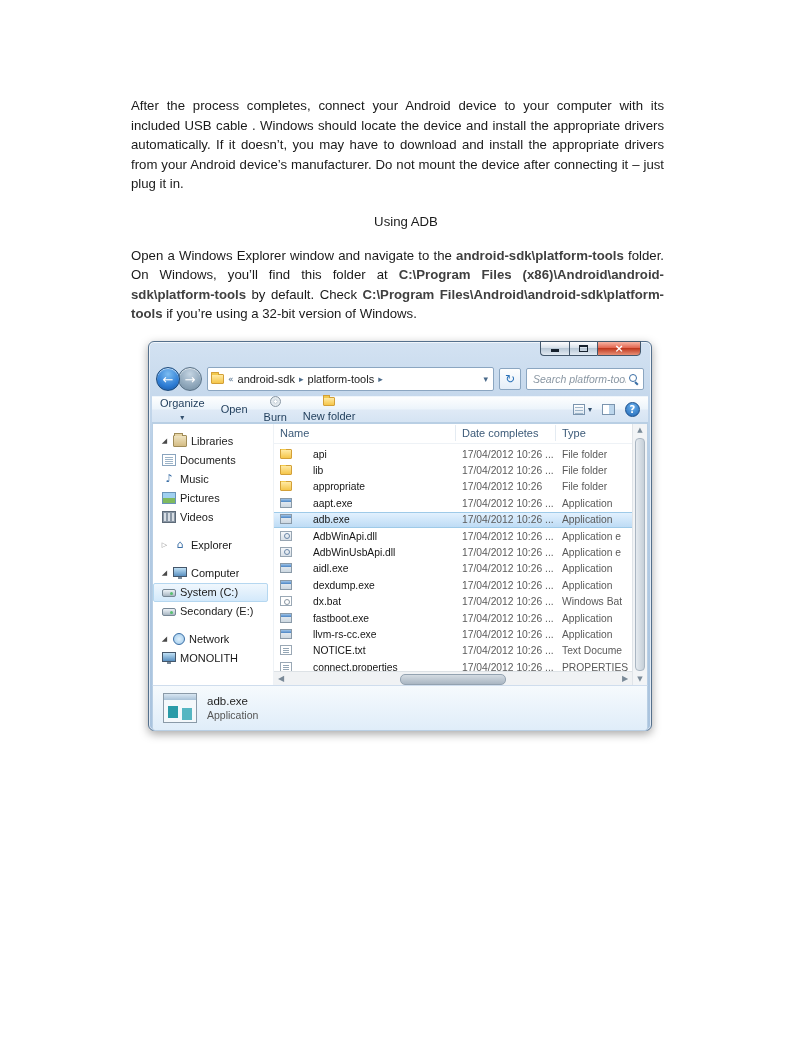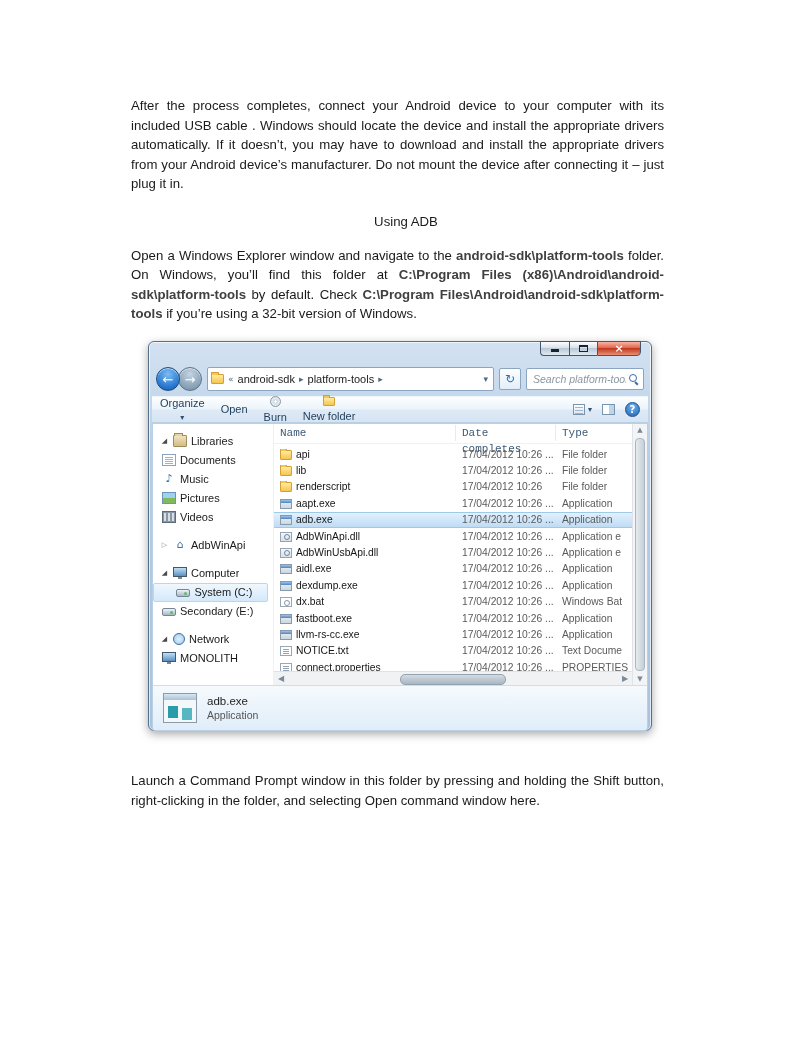--- a/index.html
+++ b/index.html
@@ -88,21 +88,21 @@
       color:#fff;font-size:10px;font-weight:bold;display:flex;align-items:center;justify-content:center;
       border:1px solid #1a4f8c;box-sizing:border-box;}
 
   .main{display:flex;height:262px;background:#fff;border:1px solid #b9cfe4;border-bottom:none;box-sizing:border-box;}
   .side{width:120px;flex:0 0 auto;padding-top:8px;font-size:11px;color:#1a1a1a;overflow:hidden;}
   .sitem{display:flex;align-items:center;gap:4px;height:17px;padding-left:6px;margin-right:5px;
          border:1px solid transparent;border-radius:2px;white-space:nowrap;}
   .sitem.lvl1{padding-left:8px;}
   .sitem.group{margin-top:9px;}
   .sitem.first{margin-top:0;}
-  .sitem.sel{background:linear-gradient(#f0f7fd,#d3e9fb);border-color:#b5d7f0;justify-content:center;}
+  .sitem.sel{background:linear-gradient(#f0f7fd,#d3e9fb);border-color:#b5d7f0;}
   .exp{width:9px;font-size:7px;color:#8a8a8a;text-align:center;flex:0 0 auto;}
   .exp.open{color:#4a4a4a;}
   .si{width:14px;height:12px;flex:0 0 auto;position:relative;box-sizing:border-box;}
   .sglyph{font-size:11px;line-height:12px;text-align:center;color:#3a6ea5;}
   .si.lib{background:linear-gradient(#efe3c0,#d4bc84);border:1px solid #a08c58;border-radius:1px;}
   .si.lib::before{content:"";position:absolute;top:-3px;left:0;right:3px;height:2px;
       background:#e6d4a4;border:1px solid #a08c58;border-bottom:none;}
   .si.doclib{background:#fff;border:1px solid #8aa4be;}
   .si.doclib::before{content:"";position:absolute;left:2px;right:2px;top:2px;height:1px;
       background:#9db4c8;box-shadow:0 2px 0 #9db4c8,0 4px 0 #9db4c8,0 6px 0 #9db4c8;}
@@ -118,31 +118,31 @@
       background:#58c070;}
   .si.net{border-radius:50%;width:12px;height:12px;border:1px solid #3a6ea5;
       background:
         linear-gradient(to right,transparent 46%,#6aa0d0 46%,#6aa0d0 54%,transparent 54%),
         linear-gradient(to bottom,transparent 46%,#6aa0d0 46%,#6aa0d0 54%,transparent 54%),
         radial-gradient(circle,#dff0fc,#9cc8ea);}
   .slabel{overflow:hidden;text-overflow:ellipsis;}
 
   .filepane{flex:1;display:flex;flex-direction:column;min-width:0;border-left:1px solid #eef2f6;}
   .cols{display:flex;height:20px;box-sizing:border-box;font-size:11px;color:#3c5a78;
-        border-bottom:1px solid #eef2f6;align-items:center;font-family:Liberation Mono, monospace;}
+        border-bottom:1px solid #eef2f6;align-items:center;}
   .col{box-sizing:border-box;padding:0 6px;border-right:1px solid #e4ebf2;height:16px;line-height:16px;}
   .col.cname{width:182px;}
   .col.cdate{width:100px;}
   .col.ctype{flex:1;border-right:none;}
   .rows{flex:1;overflow:hidden;padding-top:2px;}
   .row{display:flex;height:16.4px;align-items:center;font-size:10.3px;box-sizing:border-box;
        border:1px solid transparent;border-left:none;border-right:none;}
   .row.sel{background:linear-gradient(#e2f1fe,#bedcf5);border-top:1px solid #9ecae8;border-bottom:1px solid #9ecae8;}
   .cell{box-sizing:border-box;padding:0 6px;white-space:nowrap;overflow:hidden;}
-  .cell.cname{width:182px;display:flex;align-items:flex-end;gap:4px;color:#151515;}
+  .cell.cname{width:182px;display:flex;align-items:flex-start;gap:21px;color:#151515;}
   .cell.cdate{width:100px;color:#5a5a5a;}
   .cell.ctype{flex:1;color:#5a5a5a;}
   .fic{width:12px;height:10px;position:relative;flex:0 0 auto;box-sizing:border-box;}
   .fic.folder{background:linear-gradient(#ffeaa4,#f5c64a);border:1px solid #d3a038;border-radius:1px;}
   .fic.folder::before{content:"";position:absolute;top:-3px;left:-1px;width:5px;height:2px;
       background:#f2c94c;border:1px solid #d3a038;border-bottom:none;border-radius:1px 1px 0 0;}
   .fic.app{background:linear-gradient(#eef3f8,#ccd7e0);border:1px solid #8a9aa8;}
   .fic.app::before{content:"";position:absolute;top:0;left:0;right:0;height:3px;
       background:linear-gradient(#9fc4e8,#4a84c4);}
   .fic.dll{background:linear-gradient(#f4f7fa,#d8e0e8);border:1px solid #97a5b2;}
@@ -274,21 +274,21 @@
             <span class="si pics"></span>
             <span class="slabel">Pictures</span>
           </div>
           <div class="sitem lvl1">
             <span class="si vids"></span>
             <span class="slabel">Videos</span>
           </div>
           <div class="sitem group">
             <span class="exp glyph">▷</span>
             <span class="si sglyph glyph">⌂</span>
-            <span class="slabel">AdbWinApi</span>
+            <span class="slabel">Explorer</span>
           </div>
           <div class="sitem group">
             <span class="exp open glyph">◢</span>
             <span class="si monitor"></span>
             <span class="slabel">Computer</span>
           </div>
           <div class="sitem lvl1 sel">
             <span class="si drive"></span>
             <span class="slabel">System (C:)</span>
           </div>
@@ -327,21 +327,21 @@
               <span class="cell cname">
                   <span class="fic folder"></span>
                   <span>lib</span>
                 </span>
               <span class="cell cdate">17/04/2012 10:26 ...</span>
               <span class="cell ctype">File folder</span>
             </div>
             <div class="row">
               <span class="cell cname">
                   <span class="fic folder"></span>
-                  <span>renderscript</span>
+                  <span>appropriate</span>
                 </span>
               <span class="cell cdate">17/04/2012 10:26</span>
               <span class="cell ctype">File folder</span>
             </div>
             <div class="row">
               <span class="cell cname">
                   <span class="fic app"></span>
                   <span>aapt.exe</span>
                 </span>
               <span class="cell cdate">17/04/2012 10:26 ...</span>
@@ -447,16 +447,15 @@
 
       <div class="details">
         <div class="dicon"></div>
         <div class="dmain">
           <div class="dname">adb.exe</div>
           <div class="dkind">Application</div>
         </div>
       </div>
     </div>
 
-    <p class="para para3">Launch a Command Prompt window in this folder by pressing and holding the Shift button, right-clicking in the folder, and selecting Open command window here.</p>
   </div>
 
 </div>
 
 </body></html>

